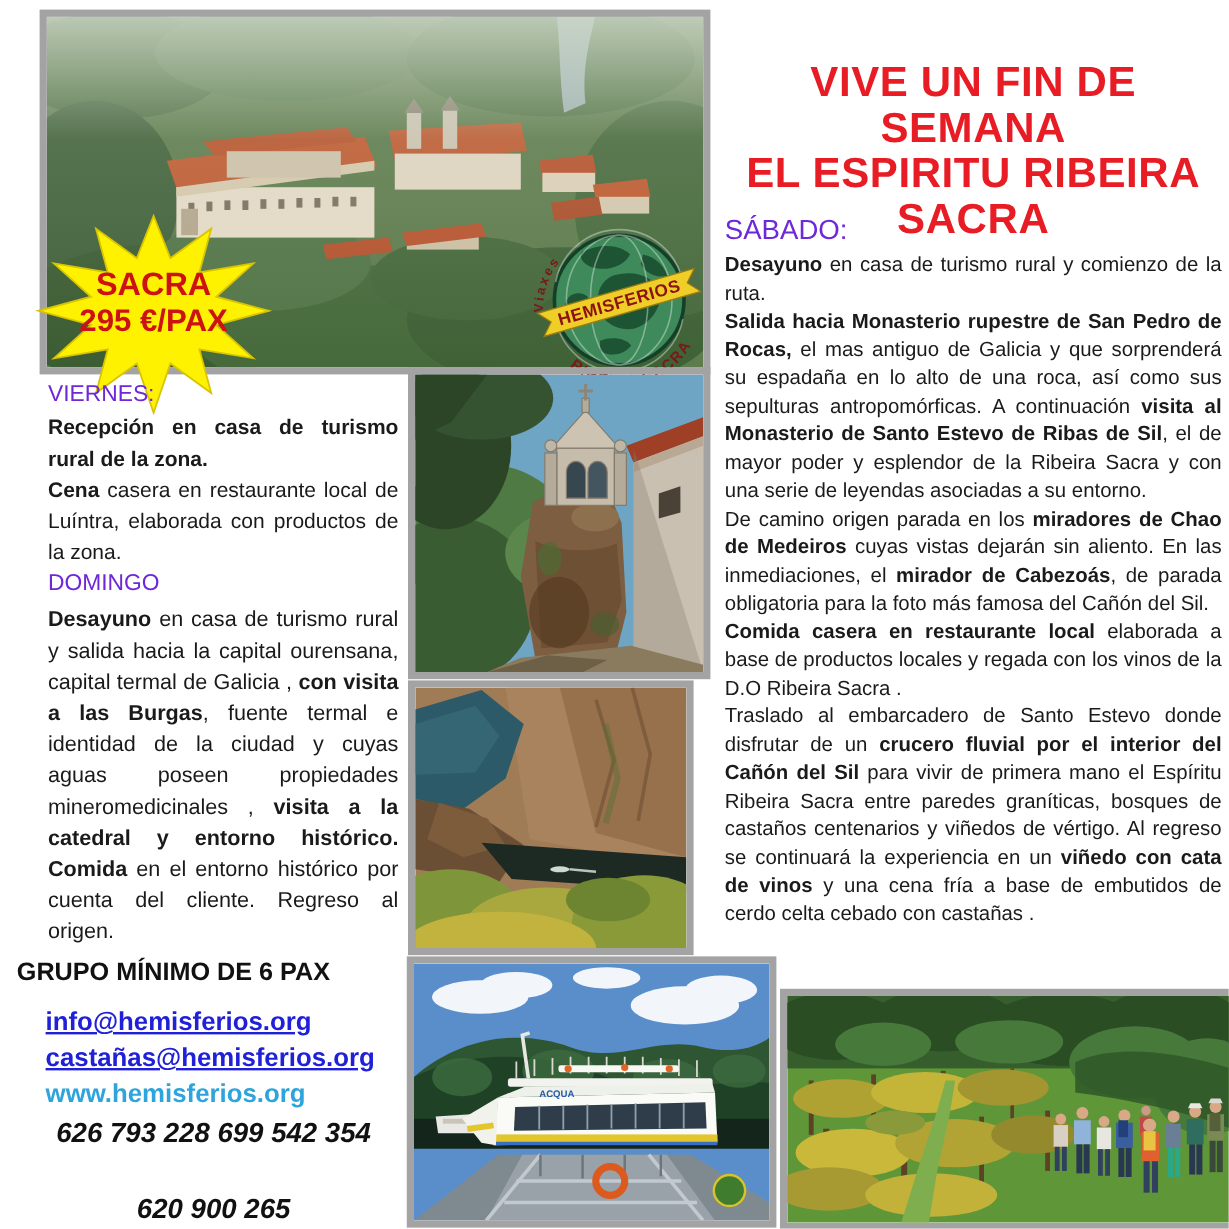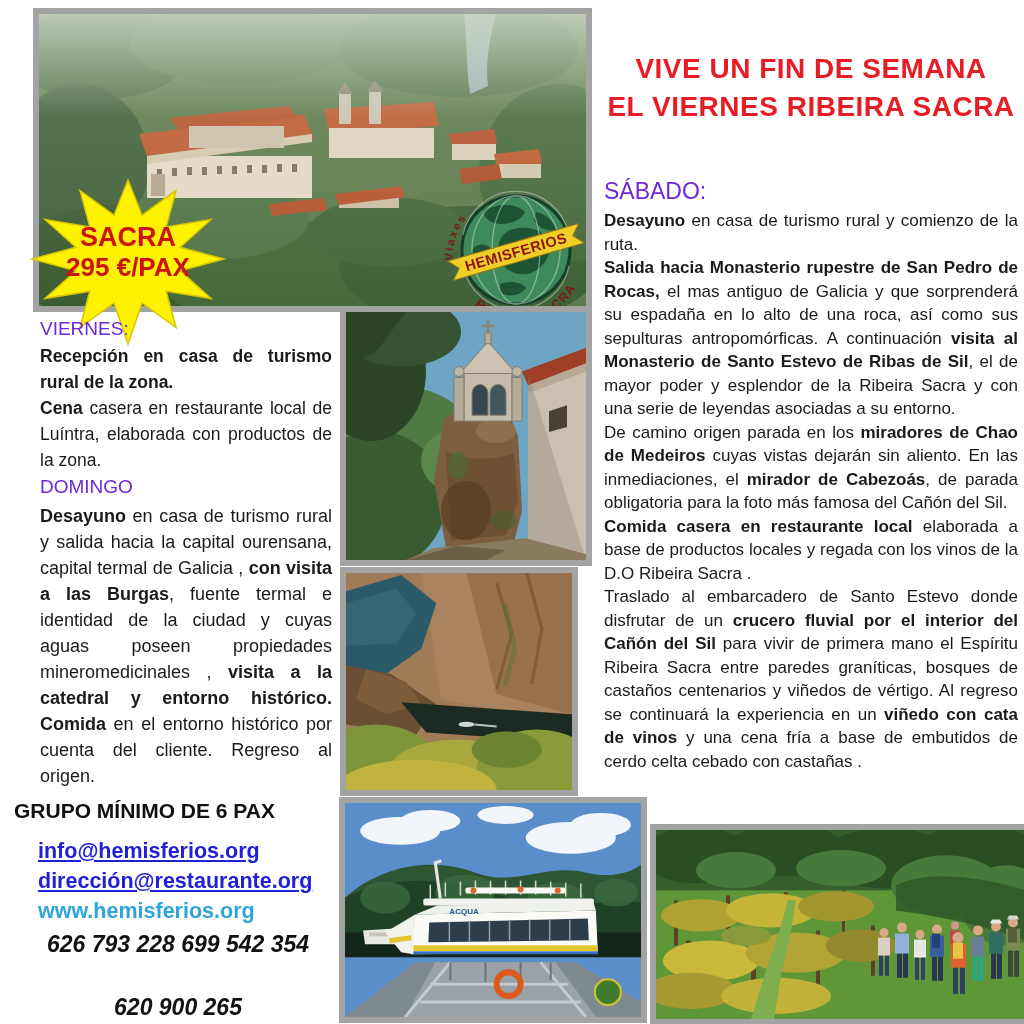--- a/index.html
+++ b/index.html
@@ -4,21 +4,21 @@
 <style>
   html,body{margin:0;padding:0;background:#fff;}
   .page{position:relative;width:1024px;height:1024px;background:#ffffff;overflow:hidden;
         font-family:"Liberation Sans",sans-serif;color:#1a1a1a;}
   .abs{position:absolute;}
   .photo{position:absolute;border:6px solid #a3a3a3;overflow:hidden;}
   .photo svg{display:block;width:100%;height:100%;}
 
   
   .main-title{position:absolute;left:600px;top:50px;width:422px;text-align:center;
-      font-size:28px;line-height:38px;font-weight:bold;color:#e81c24;letter-spacing:.5px;}
+      font-size:35px;line-height:38px;font-weight:bold;color:#e81c24;letter-spacing:.5px;}
   .sec-heading{position:absolute;font-weight:normal;color:#6d28d9;}
   .sabado-heading{left:604px;top:178px;font-size:23px;}
   .sabado-body{position:absolute;left:604px;top:209px;width:414px;
       font-size:17px;line-height:23.5px;text-align:justify;}
   .sabado-body p{margin:0;}
 
   
   .viernes-heading{left:40px;top:318px;font-size:19px;}
   .viernes-body{position:absolute;left:40px;top:343px;width:292px;
       font-size:17.5px;line-height:26px;text-align:justify;}
@@ -156,21 +156,21 @@
         <textPath href="#arcV" startOffset="12%">Viaxes</textPath>
       </text>
       <text font-size="12.5" font-weight="bold" fill="#7a1818" letter-spacing="1.5">
         <textPath href="#arcR" startOffset="8%">RIBEIRA SACRA</textPath>
       </text>
     </svg>
   </div>
 
   <div class="main-title">
     <div>VIVE UN FIN DE SEMANA</div>
-    <div>EL VIERNES RIBEIRA SACRA</div>
+    <div>EL ESPIRITU RIBEIRA SACRA</div>
   </div>
 
   <div class="sec-heading sabado-heading abs">SÁBADO:</div>
   <div class="sabado-body">
     <p><b>Desayuno</b><span> en casa de turismo rural y comienzo de la ruta.</span></p>
     <p><b>Salida hacia Monasterio rupestre de San Pedro de Rocas,</b><span> el mas antiguo de Galicia y que sorprenderá su espadaña en lo alto de una roca, así como sus sepulturas antropomórficas. A continuación </span><b>visita al Monasterio de Santo Estevo de Ribas de Sil</b><span>, el de mayor poder y esplendor de la Ribeira Sacra y con una serie de leyendas asociadas a su entorno.</span></p>
     <p><span>De camino origen parada en los </span><b>miradores de Chao de Medeiros</b><span> cuyas vistas dejarán sin aliento. En las inmediaciones, el </span><b>mirador de Cabezoás</b><span>, de parada obligatoria para la foto más famosa del Cañón del Sil.</span></p>
     <p><b>Comida casera en restaurante local</b><span> elaborada a base de productos locales y regada con los vinos de la D.O Ribeira Sacra .</span></p>
     <p><span>Traslado al embarcadero de Santo Estevo donde disfrutar de un </span><b>crucero fluvial por el interior del Cañón del Sil</b><span> para vivir de primera mano el Espíritu Ribeira Sacra entre paredes graníticas, bosques de castaños centenarios y viñedos de vértigo. Al regreso se continuará la experiencia en un </span><b>viñedo con cata de vinos</b><span> y una cena fría a base de embutidos de cerdo celta cebado con castañas .</span></p>
   </div>
@@ -183,21 +183,21 @@
 
   <div class="sec-heading domingo-heading abs">DOMINGO</div>
   <div class="domingo-body">
     <p><b>Desayuno</b><span> en casa de turismo rural y salida hacia la capital ourensana, capital termal de Galicia , </span><b>con visita a las Burgas</b><span>, fuente termal e identidad de la ciudad y cuyas aguas poseen propiedades mineromedicinales , </span><b>visita a la catedral y entorno histórico. </b><b>Comida</b><span> en el entorno histórico por cuenta del cliente. Regreso al origen.</span></p>
   </div>
 
   <div class="group-min">GRUPO MÍNIMO DE 6 PAX</div>
 
   <div class="contact">
     <a>info@hemisferios.org</a>
-    <a>dirección@restaurante.org</a>
+    <a>castañas@hemisferios.org</a>
     <span class="www">www.hemisferios.org</span>
   </div>
   <div class="phone phone1">626 793 228 699 542 354</div>
   <div class="phone phone2">620 900 265</div>
 
   <div class="photo" style="left:340px;top:306px;width:240px;height:248px;">
     <svg viewBox="0 0 240 250" preserveAspectRatio="none">
       <rect width="240" height="250" fill="#6fa5c4"></rect>
       <ellipse cx="55" cy="135" rx="75" ry="60" fill="#4f7a43"></ellipse>
       <ellipse cx="30" cy="190" rx="70" ry="70" fill="#3a5c33"></ellipse>

